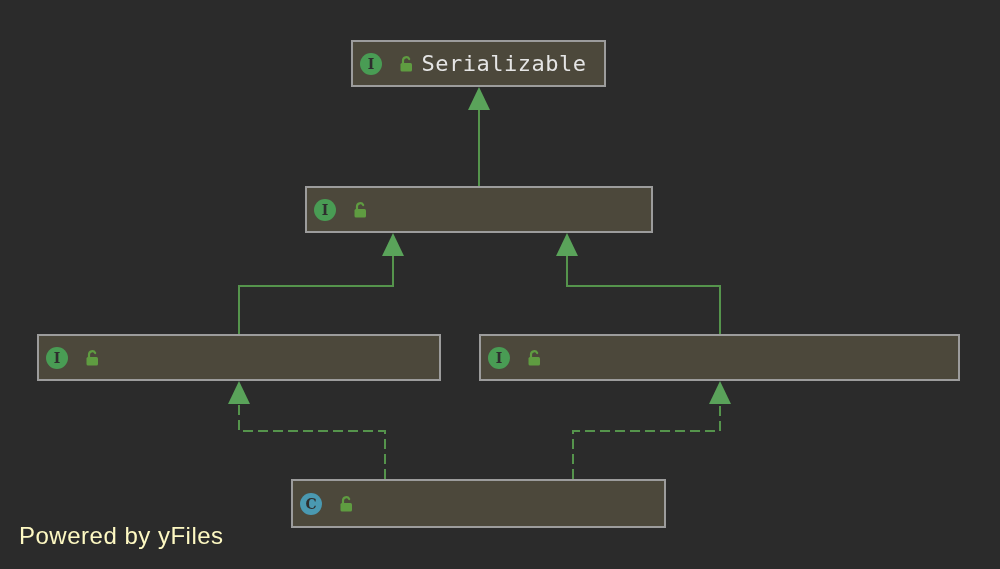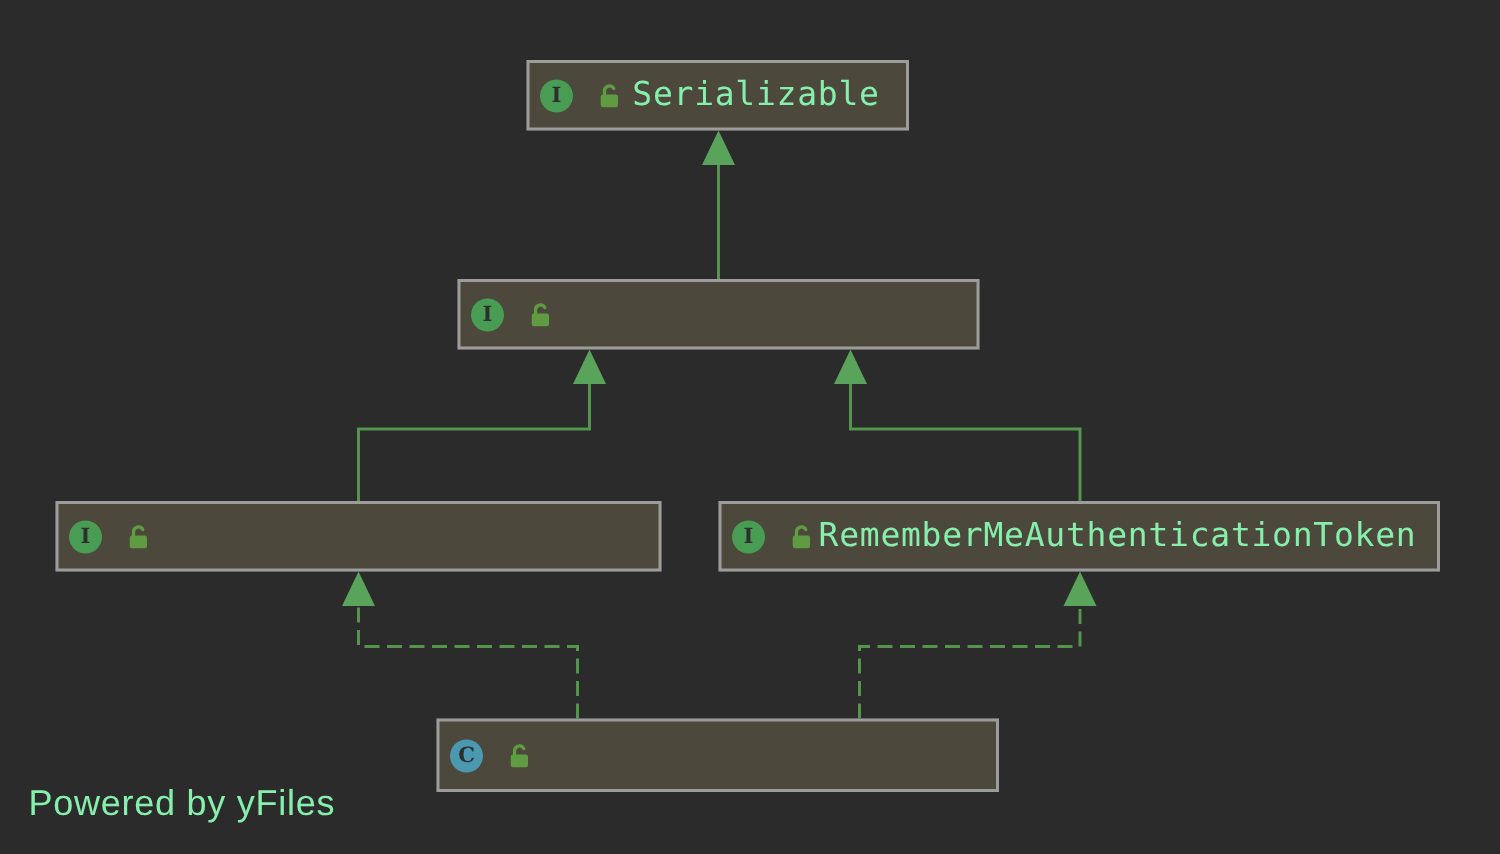--- a/index.html
+++ b/index.html
@@ -40,21 +40,21 @@
     display: flex;
     align-items: center;
     background: #4c483b;
     border: 2px solid #9c9c9c;
     padding: 0 10px 0 7px;
     cursor: default;
   }
   .node .label {
     flex: 1;
     text-align: center;
-    color: #86efac;
+    color: #e5e5e5;
     font-size: 22px;
     letter-spacing: 0.5px;
     white-space: nowrap;
   }
   .badge {
     width: 22px;
     height: 22px;
     border-radius: 50%;
     display: flex;
     align-items: center;
@@ -79,21 +79,21 @@
   .n-authtoken      { left: 305px; top: 186px; width: 348px; height: 47px; }
   .n-host           { left: 37px;  top: 334px; width: 404px; height: 47px; }
   .n-rememberme     { left: 479px; top: 334px; width: 481px; height: 47px; }
   .n-userpass       { left: 291px; top: 479px; width: 375px; height: 49px; }
   .watermark {
     position: absolute;
     left: 19px;
     top: 522px;
     font-family: "Liberation Sans", sans-serif;
     font-size: 24px;
-    color: #86efac;
+    color: #fef9c3;
     letter-spacing: 0.5px;
   }
 </style>
 </head>
 <body>
 
 <div class="canvas">
 
   <svg class="edges" xmlns="http://www.w3.org/2000/svg" width="1000" height="569" viewBox="0 0 1000 569">
 
@@ -155,21 +155,20 @@
   </div>
 
   <div class="node n-rememberme">
     <span class="badge badge-interface">I</span>
     <span class="lock">
       <svg width="18" height="18" viewBox="0 0 18 18">
           <rect x="4.5" y="8" width="11.5" height="8.5" rx="1.5" fill="#5f9c41"></rect>
           <path d="M7 8.5 V5.6 a3.3 3.3 0 0 1 6.2 -1.6" fill="none" stroke="#5f9c41" stroke-width="2.2" stroke-linecap="round"></path>
         </svg>
     </span>
-    <span class="label">RememberMeAuthenticationToken</span>
   </div>
 
   <div class="node n-userpass">
     <span class="badge badge-class">C</span>
     <span class="lock">
       <svg width="18" height="18" viewBox="0 0 18 18">
           <rect x="4.5" y="8" width="11.5" height="8.5" rx="1.5" fill="#5f9c41"></rect>
           <path d="M7 8.5 V5.6 a3.3 3.3 0 0 1 6.2 -1.6" fill="none" stroke="#5f9c41" stroke-width="2.2" stroke-linecap="round"></path>
         </svg>
     </span>

